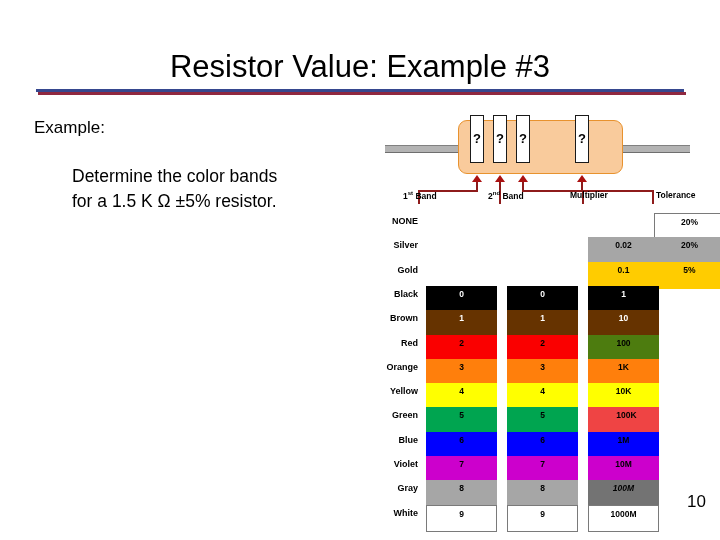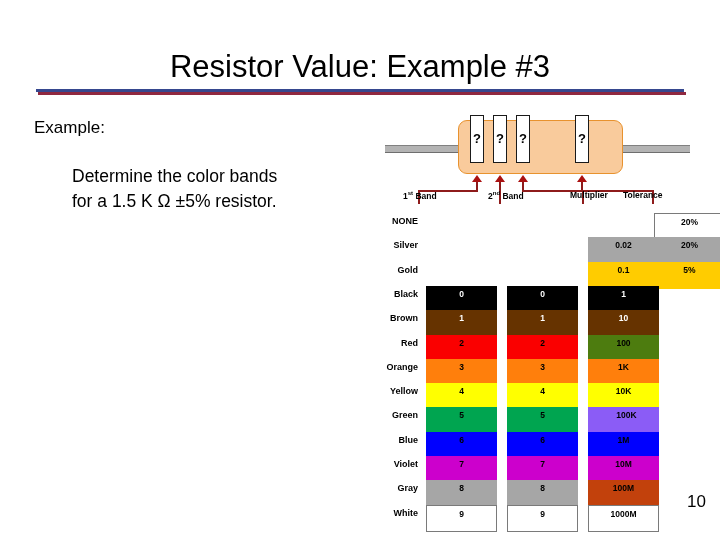--- a/index.html
+++ b/index.html
@@ -241,21 +241,21 @@
 
   <div class="lead-line-v" style="left:196px; top:70px; height:9px;"></div>
   <div class="lead-line-h" style="left:196px; top:78px; width:73px;"></div>
   <div class="lead-line-v" style="left:267px; top:78px; height:14px;"></div>
 </div>
 
 <div id="band-labels">
     <span class="blabel" style="left: 18px;">1<sup>st</sup> Band</span>
     <span class="blabel" style="left: 103px;">2<sup>nd</sup> Band</span>
     <span class="blabel" style="left: 185px;">Multiplier</span>
-    <span class="blabel" style="left: 238px;">Tolerance</span>
+    <span class="blabel" style="left: 271px;">Tolerance</span>
   </div>
 
 <div id="color-table">
     <div class="ct-row" style="top: 0px;">
       <div class="ct-name">NONE</div>
       <div class="ct-cell cell-tl outlined" style="background: rgb(255, 255, 255); color: rgb(0, 0, 0);">20%</div>
     </div>
     <div class="ct-row" style="top: 24.3px;">
       <div class="ct-name">Silver</div>
       <div class="ct-cell cell-ml" style="background: rgb(166, 166, 166); color: rgb(0, 0, 0);">0.02</div>
@@ -293,39 +293,39 @@
     <div class="ct-row" style="top: 170.1px;">
       <div class="ct-name">Yellow</div>
       <div class="ct-cell cell-b1" style="background: rgb(255, 255, 0); color: rgb(0, 0, 0);">4</div>
       <div class="ct-cell cell-b2" style="background: rgb(255, 255, 0); color: rgb(0, 0, 0);">4</div>
       <div class="ct-cell cell-ml" style="background: rgb(255, 255, 0); color: rgb(0, 0, 0);">10K</div>
     </div>
     <div class="ct-row" style="top: 194.4px;">
       <div class="ct-name">Green</div>
       <div class="ct-cell cell-b1" style="background: rgb(0, 165, 80); color: rgb(0, 0, 0);">5</div>
       <div class="ct-cell cell-b2" style="background: rgb(0, 165, 80); color: rgb(0, 0, 0);">5</div>
-      <div class="ct-cell cell-ml" style="background: #8b5cf6; color: rgb(0, 0, 0); padding-left: 6px;">100K</div>
+      <div class="ct-cell cell-ml" style="background: #ef4444; color: rgb(0, 0, 0); padding-left: 6px;">100K</div>
     </div>
     <div class="ct-row" style="top: 218.7px;">
       <div class="ct-name">Blue</div>
       <div class="ct-cell cell-b1" style="background: rgb(0, 0, 255); color: rgb(0, 0, 0);">6</div>
       <div class="ct-cell cell-b2" style="background: rgb(0, 0, 255); color: rgb(0, 0, 0);">6</div>
       <div class="ct-cell cell-ml" style="background: rgb(0, 0, 255); color: rgb(0, 0, 0);">1M</div>
     </div>
     <div class="ct-row" style="top: 243px;">
       <div class="ct-name">Violet</div>
       <div class="ct-cell cell-b1" style="background: rgb(204, 0, 204); color: rgb(0, 0, 0);">7</div>
       <div class="ct-cell cell-b2" style="background: rgb(204, 0, 204); color: rgb(0, 0, 0);">7</div>
       <div class="ct-cell cell-ml" style="background: rgb(204, 0, 204); color: rgb(0, 0, 0);">10M</div>
     </div>
     <div class="ct-row" style="top: 267.3px;">
       <div class="ct-name">Gray</div>
       <div class="ct-cell cell-b1" style="background: rgb(166, 166, 166); color: rgb(0, 0, 0);">8</div>
       <div class="ct-cell cell-b2" style="background: rgb(166, 166, 166); color: rgb(0, 0, 0);">8</div>
-      <div class="ct-cell cell-ml" style="background: #c2410c; color: rgb(0, 0, 0);">100M</div>
+      <div class="ct-cell cell-ml" style="background: #737373; color: rgb(0, 0, 0); font-style: italic;">100M</div>
     </div>
     <div class="ct-row" style="top: 291.6px;">
       <div class="ct-name">White</div>
       <div class="ct-cell cell-b1 outlined" style="background: rgb(255, 255, 255); color: rgb(0, 0, 0);">9</div>
       <div class="ct-cell cell-b2 outlined" style="background: rgb(255, 255, 255); color: rgb(0, 0, 0);">9</div>
       <div class="ct-cell cell-ml outlined" style="background: rgb(255, 255, 255); color: rgb(0, 0, 0);">1000M</div>
     </div>
   </div>
 
 <div id="page-number">10</div>

